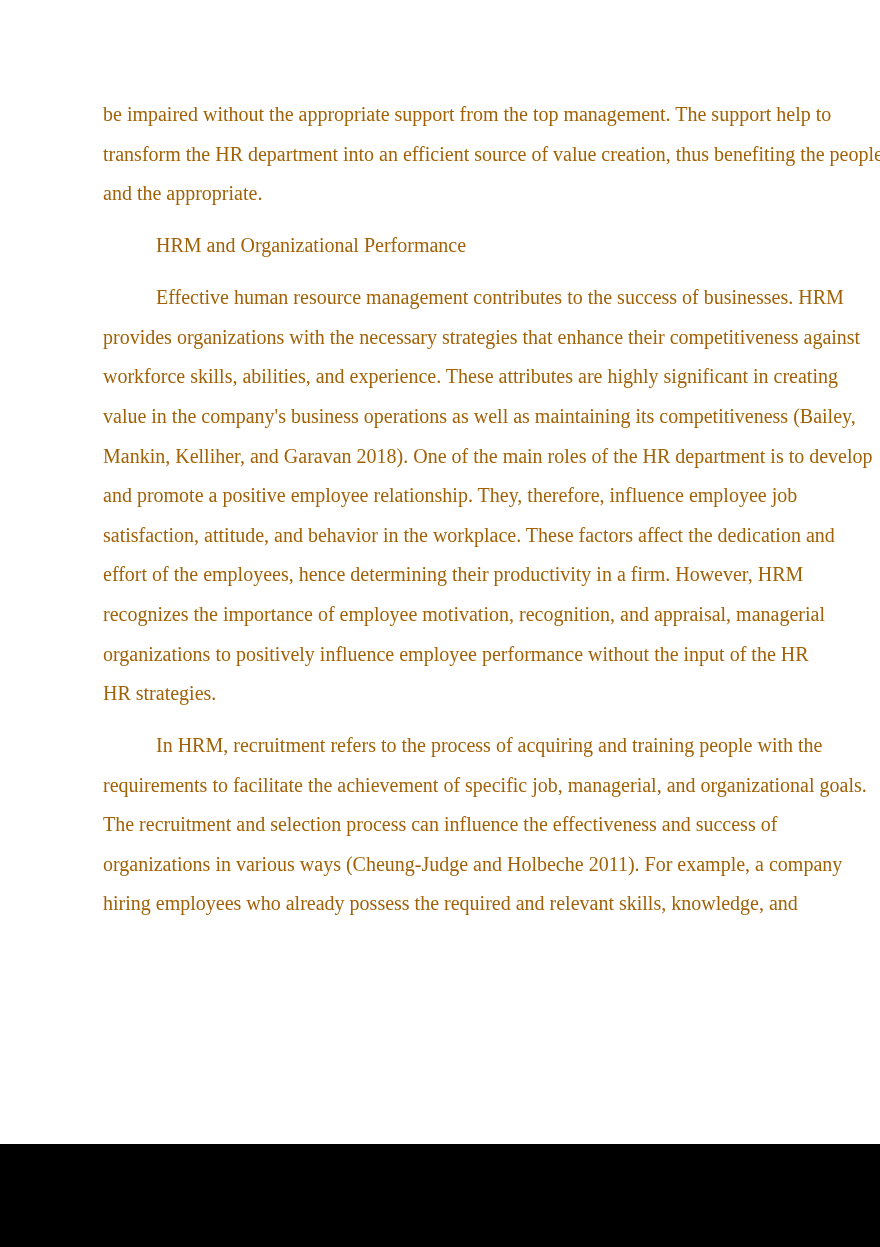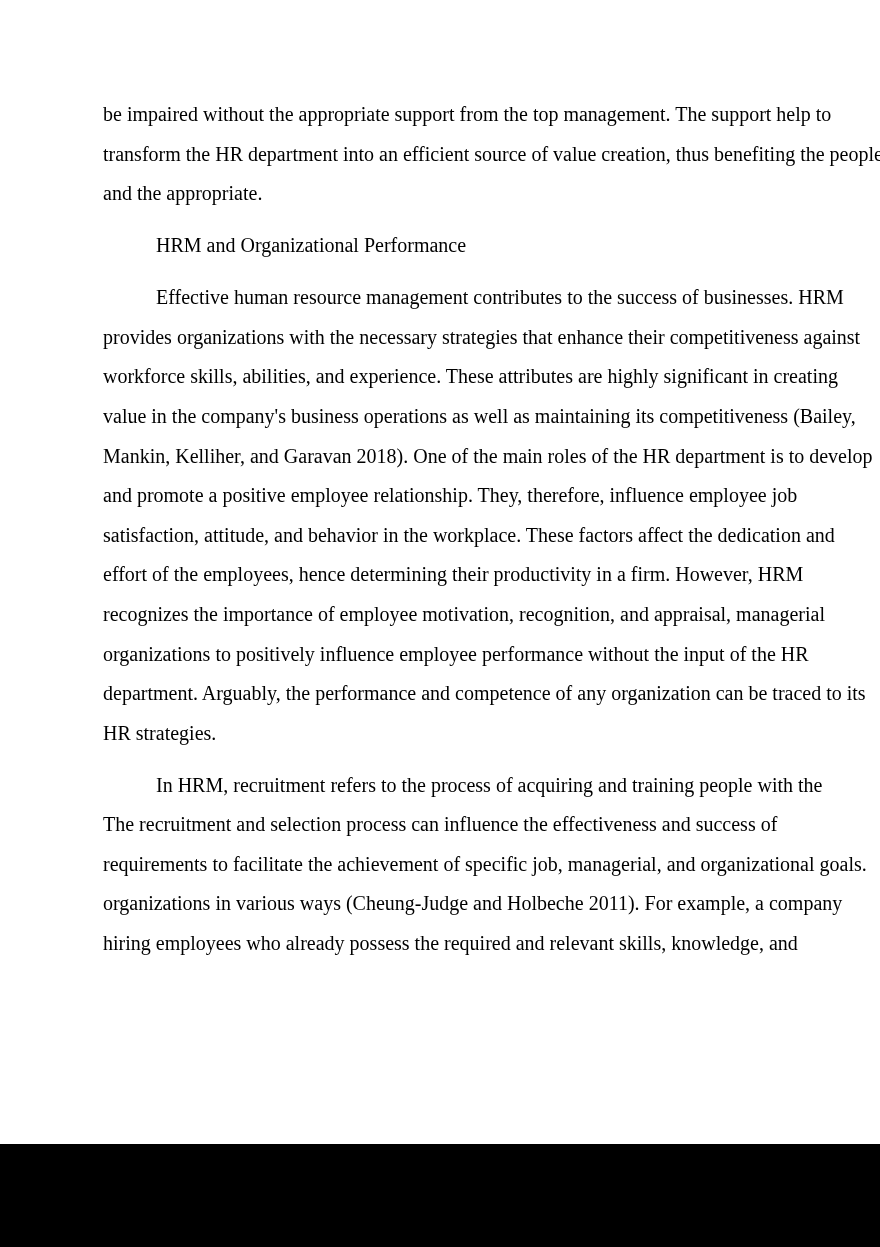--- a/index.html
+++ b/index.html
@@ -39,46 +39,45 @@
     left: 0;
     bottom: 0;
     width: 880px;
     height: 103px;
     background: #000000;
   }
 </style>
 </head>
 <body>
 
-<div class="page" style="background: rgb(255, 255, 255); color: #000000;">
+<div class="page" style="background: rgb(255, 255, 255); color: #a16207;">
   <div class="text-block" id="doc">
       <div class="paragraph">
         <div class="line">be impaired without the appropriate support from the top management. The support help to</div>
         <div class="line">transform the HR department into an efficient source of value creation, thus benefiting the people</div>
         <div class="line">and the appropriate.</div>
       </div>
       <div class="paragraph">
         <div class="line indent">HRM and Organizational Performance</div>
       </div>
       <div class="paragraph">
         <div class="line indent">Effective human resource management contributes to the success of businesses. HRM</div>
         <div class="line">provides organizations with the necessary strategies that enhance their competitiveness against</div>
         <div class="line">workforce skills, abilities, and experience. These attributes are highly significant in creating</div>
         <div class="line">value in the company's business operations as well as maintaining its competitiveness (Bailey,</div>
         <div class="line">Mankin, Kelliher, and Garavan 2018). One of the main roles of the HR department is to develop</div>
         <div class="line">and promote a positive employee relationship. They, therefore, influence employee job</div>
         <div class="line">satisfaction, attitude, and behavior in the workplace. These factors affect the dedication and</div>
         <div class="line">effort of the employees, hence determining their productivity in a firm. However, HRM</div>
         <div class="line">recognizes the importance of employee motivation, recognition, and appraisal, managerial</div>
         <div class="line">organizations to positively influence employee performance without the input of the HR</div>
-        <div class="line">department. Arguably, the performance and competence of any organization can be traced to its</div>
         <div class="line">HR strategies.</div>
       </div>
       <div class="paragraph">
         <div class="line indent">In HRM, recruitment refers to the process of acquiring and training people with the</div>
+        <div class="line">requirements to facilitate the achievement of specific job, managerial, and organizational goals.</div>
         <div class="line">The recruitment and selection process can influence the effectiveness and success of</div>
-        <div class="line">requirements to facilitate the achievement of specific job, managerial, and organizational goals.</div>
         <div class="line">organizations in various ways (Cheung-Judge and Holbeche 2011). For example, a company</div>
         <div class="line">hiring employees who already possess the required and relevant skills, knowledge, and</div>
       </div>
     </div>
   <div class="bottom-bar" style="background: rgb(0, 0, 0);"></div>
 </div>
 
 </body></html>

